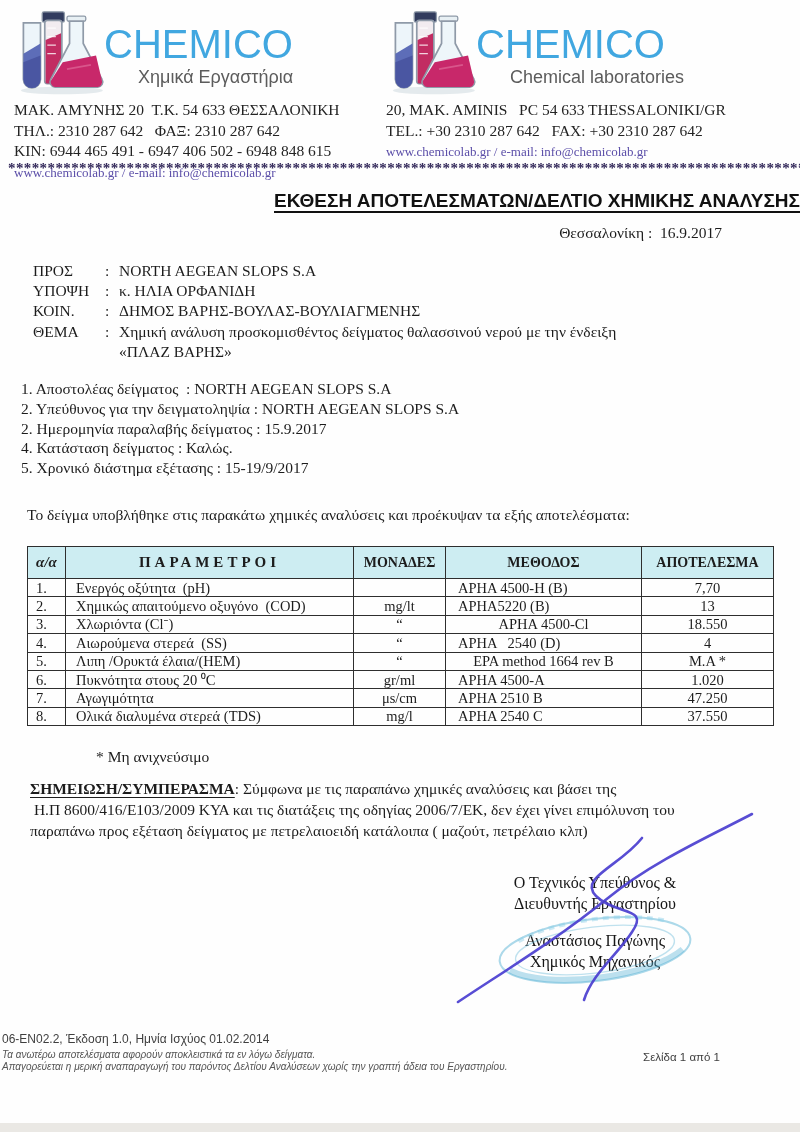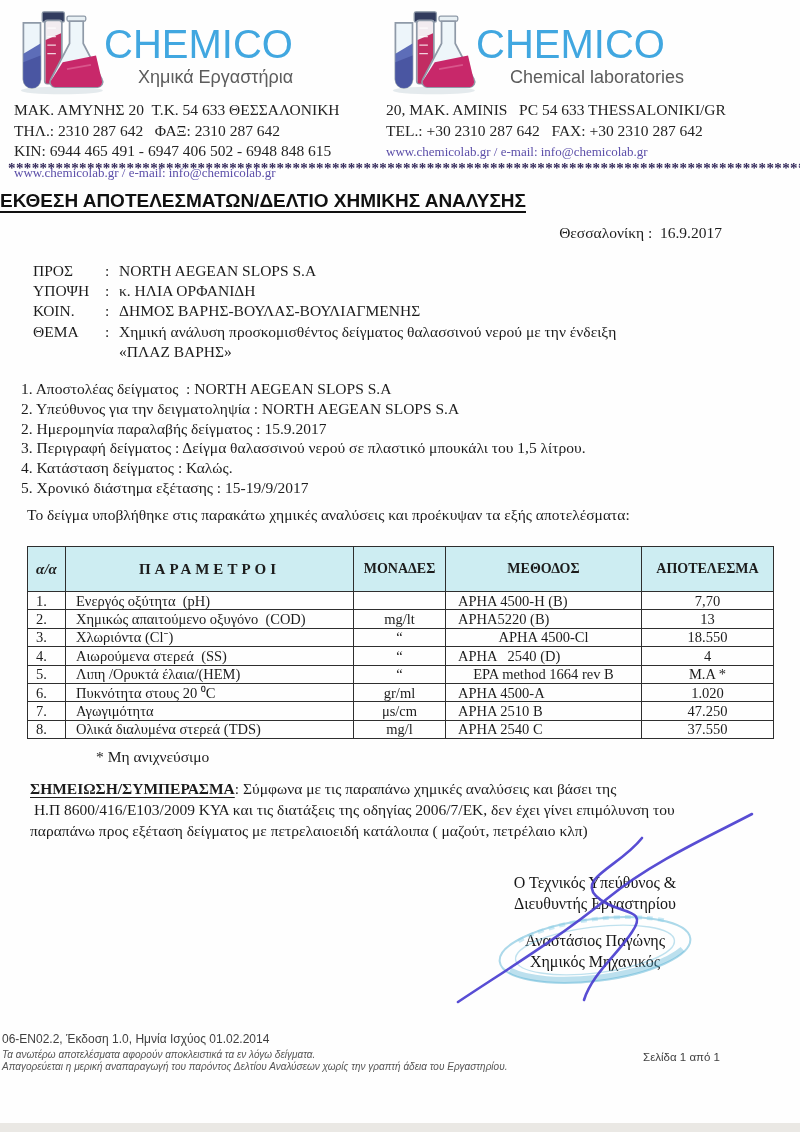--- a/index.html
+++ b/index.html
@@ -21,21 +21,21 @@
            color:#41a7e0; letter-spacing:0; }
   .brand-sub { font-family:"Liberation Sans", sans-serif; font-size:18px; color:#5c5c5c;
                margin-top:3px; margin-left:34px; }
   .addr { margin-top:2px; font-size:15.5px; line-height:20.5px; color:#232323; }
   .addr-line { white-space:pre; }
   .web-line { font-size:13px; color:#5b4ea8; margin-top:1px; white-space:pre; }
   .stars { position:absolute; top:160px; left:8px; right:0; font-size:15px; font-weight:bold;
            color:#33295a; letter-spacing:.4px; white-space:nowrap; overflow:hidden; }
 
   
-  .title { position:absolute; top:190px; left:0; width:800px; text-align:left;
+  .title { position:absolute; top:190px; left:0; width:800px; text-align:right;
            font-family:"Liberation Sans", sans-serif; font-weight:bold; font-size:19px;
            color:#111; }
   .title span { text-decoration:underline; text-underline-offset:4px; text-decoration-thickness:2px; }
   .date-line { position:absolute; top:224px; right:78px; font-size:15.5px; white-space:pre; }
 
   
   .recipients { position:absolute; top:261px; left:33px; font-size:15.5px; line-height:20.2px; }
   .rec-row { display:flex; }
   .rec-label { width:72px; }
   .rec-colon { width:14px; }
@@ -43,21 +43,21 @@
   .rec-val2 { margin-left:86px; white-space:pre; }
 
   
   .samples { position:absolute; top:379px; left:21px; font-size:15.5px; line-height:19.8px; }
   .intro { position:absolute; top:506px; left:27px; font-size:15.5px; white-space:pre; }
 
   
   .results-table { position:absolute; top:546px; left:27px; width:746px;
                    border-collapse:collapse; table-layout:fixed; font-size:14.5px; }
   .results-table th, .results-table td { border:1.4px solid #2e2e2e; overflow:hidden; }
-  .results-table thead th { background:#cdedf2; height:45px; font-size:14px; font-weight:bold;
+  .results-table thead th { background:#cdedf2; height:32px; font-size:14px; font-weight:bold;
                             text-align:center; vertical-align:middle; }
   .results-table thead th.c0 { font-style:italic; font-size:15px; }
   .results-table thead th.c1 { font-size:15px; letter-spacing:4px; }
   .results-table td { height:18.4px; line-height:16px; white-space:pre; vertical-align:middle; }
   .results-table td.c0 { padding-left:8px; }
   .results-table td.c1 { padding-left:10px; }
   .results-table td.c2 { text-align:center; }
   .results-table td.c3 { padding-left:12px; }
   .results-table td.c4 { text-align:center; }
   .results-table tbody tr:nth-child(3) td.c3,
@@ -178,21 +178,20 @@
     <span class="rec-colon">:</span>
     <span class="rec-val">Χημική ανάλυση προσκομισθέντος δείγματος θαλασσινού νερού με την ένδειξη</span>
   </div>
   <div class="rec-val2">«ΠΛΑΖ ΒΑΡΗΣ»</div>
 </div>
 
 <div class="samples">
   <div class="pre">1. Αποστολέας δείγματος  : NORTH AEGEAN SLOPS S.A</div>
   <div class="pre">2. Υπεύθυνος για την δειγματοληψία : NORTH AEGEAN SLOPS S.A</div>
   <div class="pre">2. Ημερομηνία παραλαβής δείγματος : 15.9.2017</div>
-  <div class="pre">3. Περιγραφή δείγματος : Δείγμα θαλασσινού νερού σε πλαστικό μπουκάλι του 1,5 λίτρου.</div>
   <div class="pre">4. Κατάσταση δείγματος : Καλώς.</div>
   <div class="pre">5. Χρονικό διάστημα εξέτασης : 15-19/9/2017</div>
 </div>
 
 <div class="intro">Το δείγμα υποβλήθηκε στις παρακάτω χημικές αναλύσεις και προέκυψαν τα εξής αποτελέσματα:</div>
 
 <table class="results-table">
   <colgroup>
     <col style="width:38px">
       <col style="width:288px">

